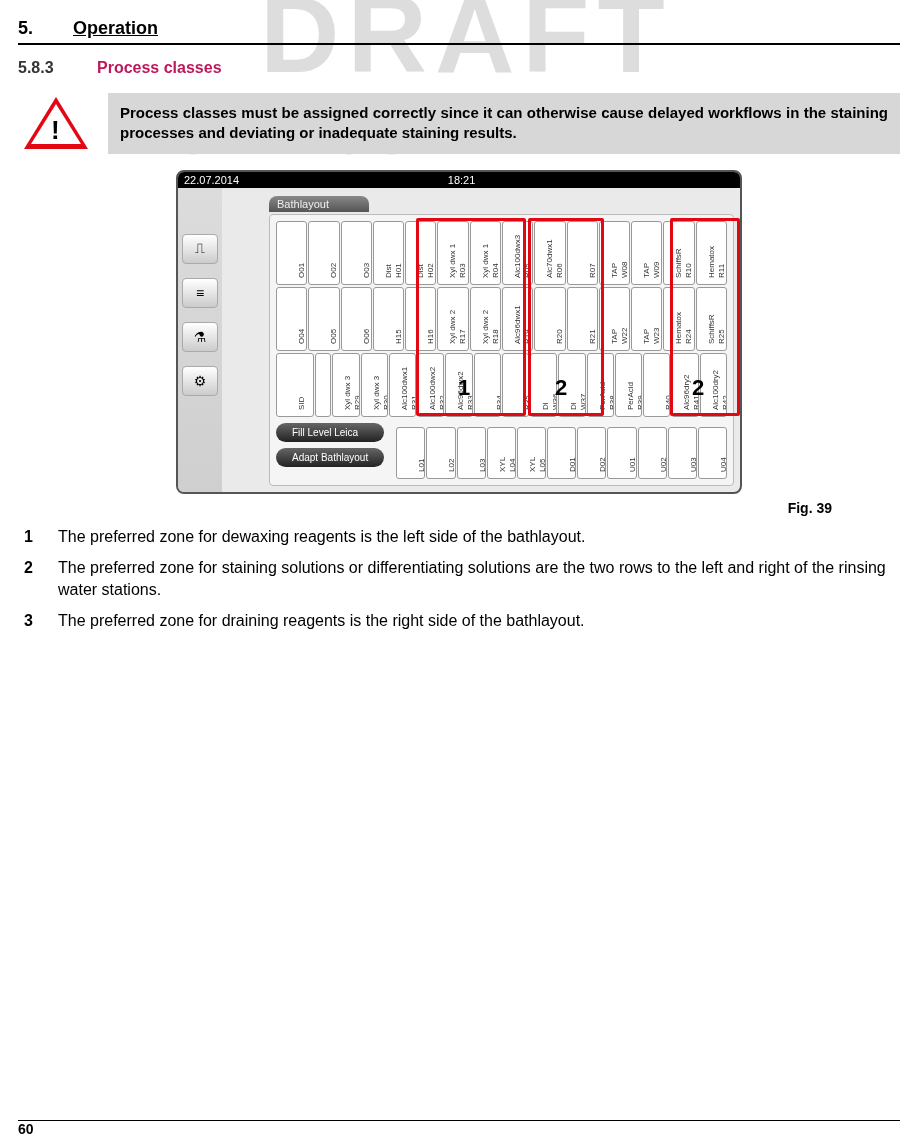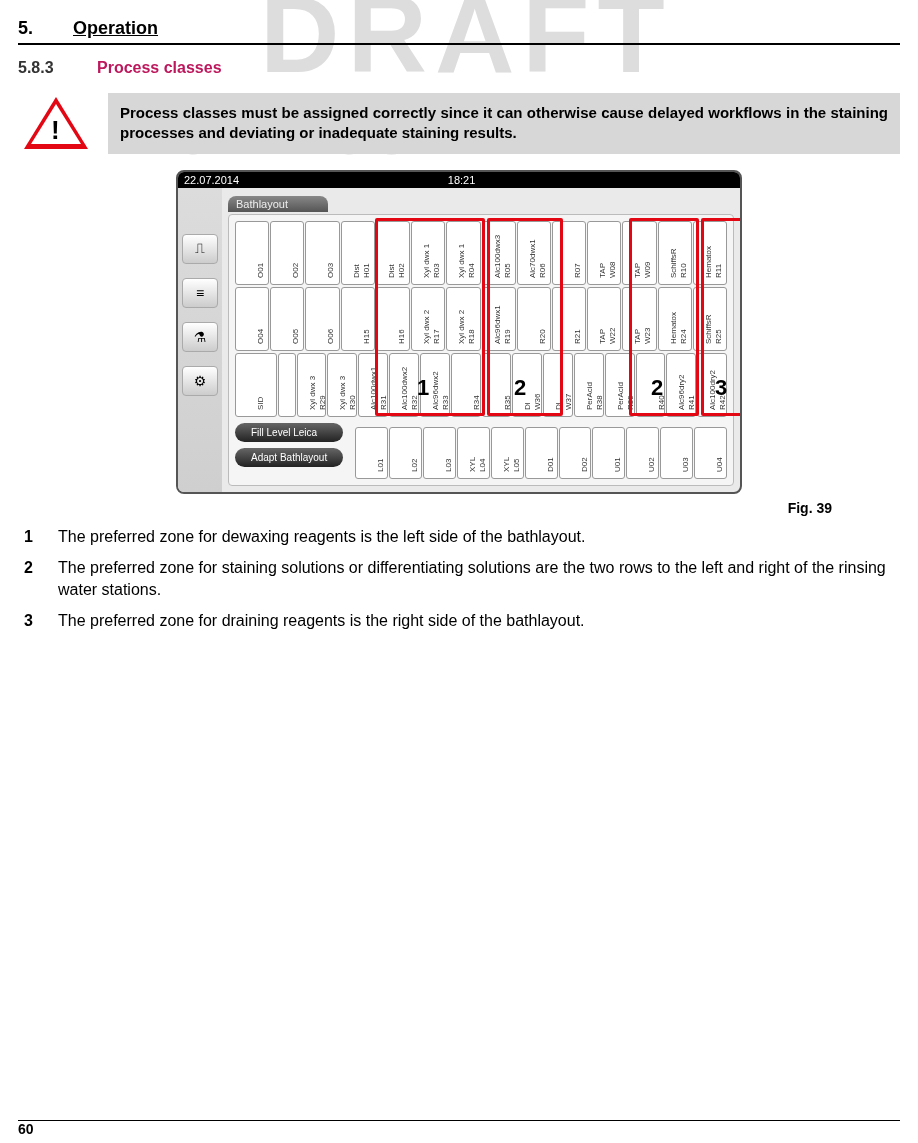--- a/index.html
+++ b/index.html
@@ -115,21 +115,21 @@
     display: flex; flex-direction: column;
     padding: 46px 4px 10px 4px;
     gap: 14px;
   }
   .sb-btn {
     height: 30px; border: 1px solid #aaa; border-radius: 4px;
     background: linear-gradient(#fff,#ccc);
     display: flex; align-items: center; justify-content: center;
     font-size: 14px;
   }
-  .fig-main { flex: 1; padding: 8px 6px 6px 6px; }
+  .fig-main { flex: 1; padding: 8px 6px 6px 6px; margin-left: 41px; }
   .bath-header {
     width: 100px;
     background: linear-gradient(#888,#555);
     color: #eee; font-size: 11px;
     padding: 2px 8px; border-radius: 8px 8px 0 0;
     margin-bottom: 2px;
   }
   .bath-area {
     background: #f5f5f5;
     border: 1px solid #bbb;

